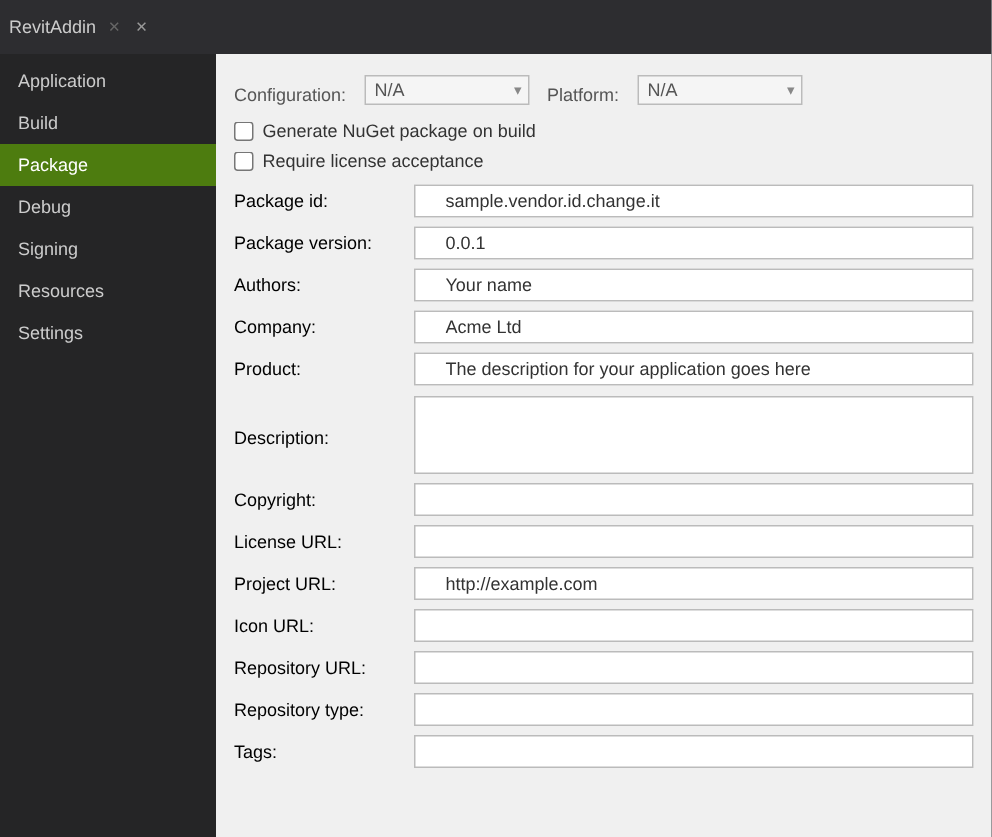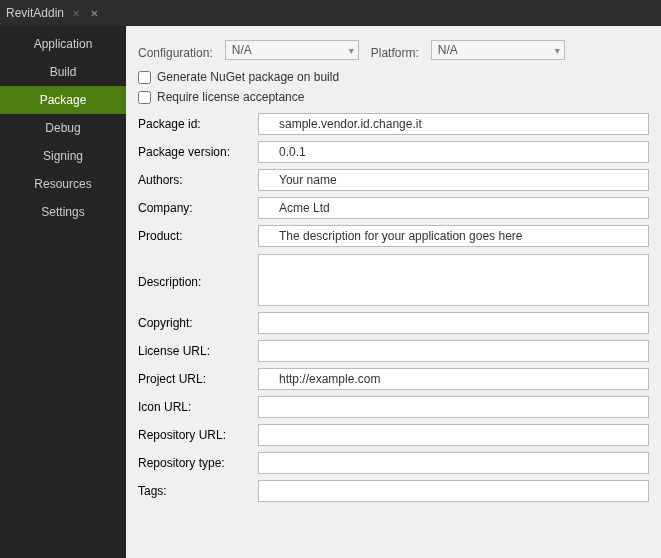--- a/index.html
+++ b/index.html
@@ -11,21 +11,21 @@
       width: 661px;
       height: 558px;
       overflow: hidden;
       display: flex;
       flex-direction: column;
     }
 
     
     .title-bar {
       background: #2d2d30;
-      height: 26px;
+      height: 36px;
       display: flex;
       align-items: center;
       padding: 0 6px;
       gap: 6px;
       flex-shrink: 0;
     }
     .title-bar-text {
       color: #ccc;
       font-size: 12px;
     }
@@ -42,27 +42,26 @@
 
     
     .main-area {
       display: flex;
       flex: 1;
       overflow: hidden;
     }
 
     
     .sidebar {
-      width: 126px;
+      width: 144px;
       background: #252526;
       flex-shrink: 0;
       display: flex;
       flex-direction: column;
       padding-top: 4px;
-      text-align: center;
     }
     .sidebar-item {
       padding: 7px 12px;
       cursor: pointer;
       color: #ccc;
       font-size: 12px;
       white-space: nowrap;
     }
     .sidebar-item.active {
       background: #4d7c0f;
@@ -91,21 +90,21 @@
       font-size: 12px;
     }
     .config-select {
       background: #f5f5f5;
       border: 1px solid #bbb;
       color: #555;
       padding: 2px 20px 2px 6px;
       font-size: 12px;
       appearance: none;
       -webkit-appearance: none;
-      width: 134px;
+      width: 110px;
       cursor: pointer;
       position: relative;
     }
     .select-wrapper {
       position: relative;
       display: inline-block;
     }
     .select-wrapper::after {
       content: '▾';
       position: absolute;

